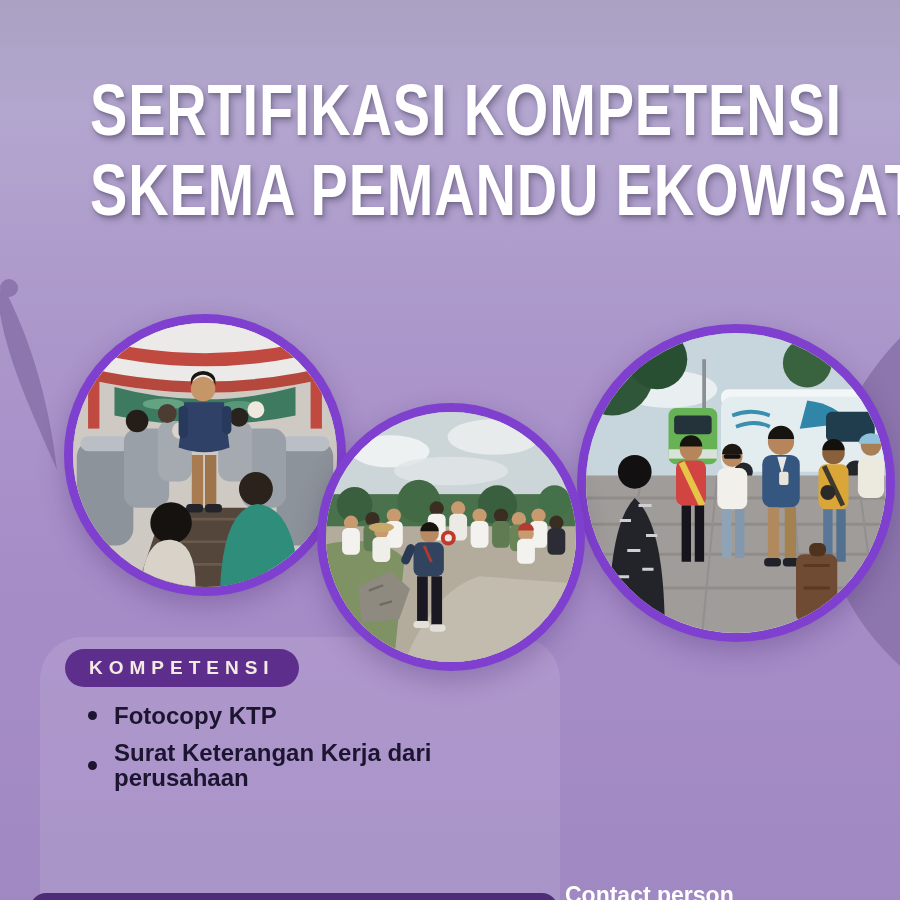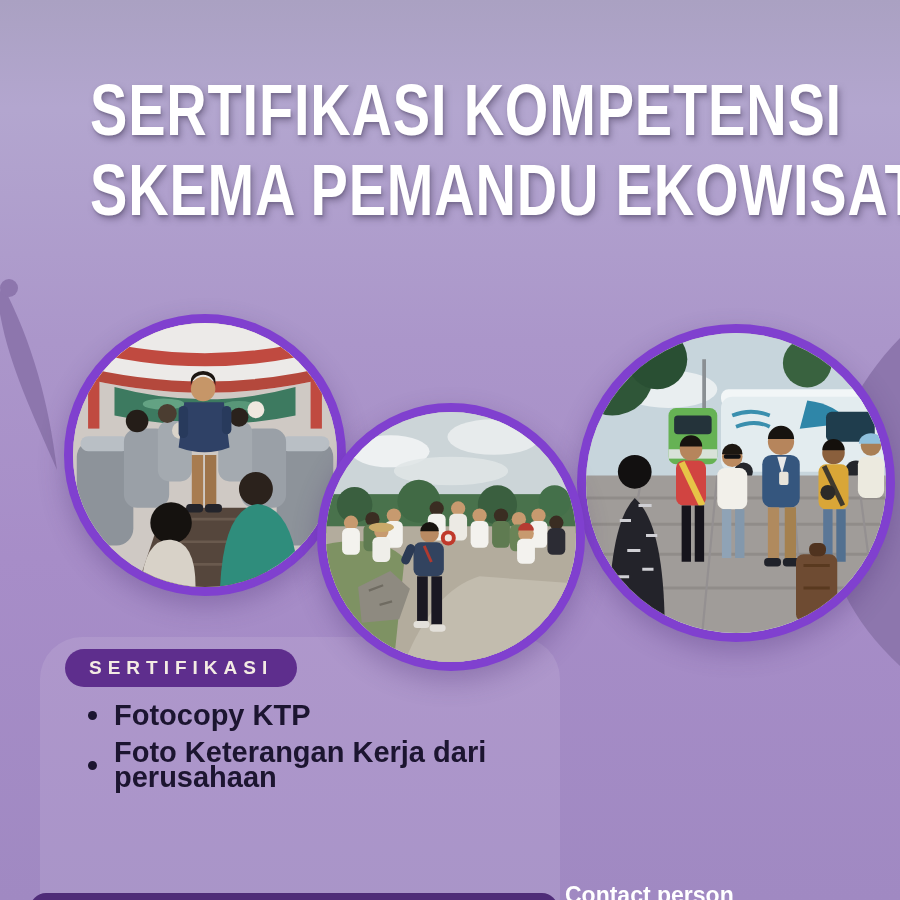--- a/index.html
+++ b/index.html
@@ -21,21 +21,21 @@
   #circle-bus{left:64px;top:314px;width:264px;height:264px;z-index:2;}
   #circle-field{left:317px;top:403px;width:250px;height:250px;z-index:4;}
   #circle-buses{left:577px;top:324px;width:300px;height:300px;z-index:2;}
   
   .req-panel{position:absolute;left:40px;top:637px;width:520px;height:300px;border-radius:42px;
     background:rgba(255,255,255,.10);z-index:3;}
   .req-badge{display:inline-block;margin:12px 0 0 25px;padding:8px 24px;border-radius:20px;
     background:#5e2e8d;color:#f3ebe3;font-size:19px;font-weight:700;letter-spacing:6px;}
   .req-list{list-style:none;margin:16px 0 0 0;padding:0 0 0 48px;}
   .req-list li{display:flex;align-items:center;gap:17px;margin-bottom:12px;
-    font-size:29px;line-height:25px;font-weight:600;color:#1c1530;}
+    font-size:24px;line-height:25px;font-weight:600;color:#1c1530;}
   .req-list li::before{content:"";flex:0 0 auto;width:9px;height:9px;border-radius:50%;background:#1c1530;}
   
   .footer-bar{position:absolute;left:30px;top:893px;width:528px;height:30px;background:#4f2c78;
     border-radius:16px 16px 0 0;z-index:6;}
   .contact{position:absolute;left:565px;top:882px;font-size:23px;font-weight:700;color:#ffffff;z-index:6;}
 </style>
 </head>
 <body>
 
 <div id="canvas">
@@ -208,24 +208,24 @@
       <circle cx="152" cy="60" r="5.5" fill="#a97f55"></circle>
       <path d="M145.5,59 a6.5,5.5 0 0 1 13,0 Z" fill="#8fc0dc"></path>
       <rect x="145" y="66" width="14" height="22" rx="4" fill="#eceadf"></rect>
       <rect x="112" y="118" width="22" height="36" rx="4" fill="#6e4b32"></rect>
       <rect x="119" y="112" width="9" height="7" rx="3" fill="#50331f"></rect>
       <path d="M116,124 h14 M116,136 h14" stroke="#59391f" stroke-width="1.6"></path>
     </svg>
   </div>
 
   <div class="req-panel">
-    <div class="req-badge">SERTIFIKASI</div>
+    <div class="req-badge">KOMPETENSI</div>
     <ul class="req-list">
       <li>Fotocopy KTP</li>
-      <li>Foto Keterangan Kerja dari perusahaan</li>
+      <li>Surat Keterangan Kerja dari perusahaan</li>
 
     </ul>
   </div>
 
   <div class="footer-bar"></div>
   <div class="contact">Contact person</div>
 
 </div>
 
 </body></html>

